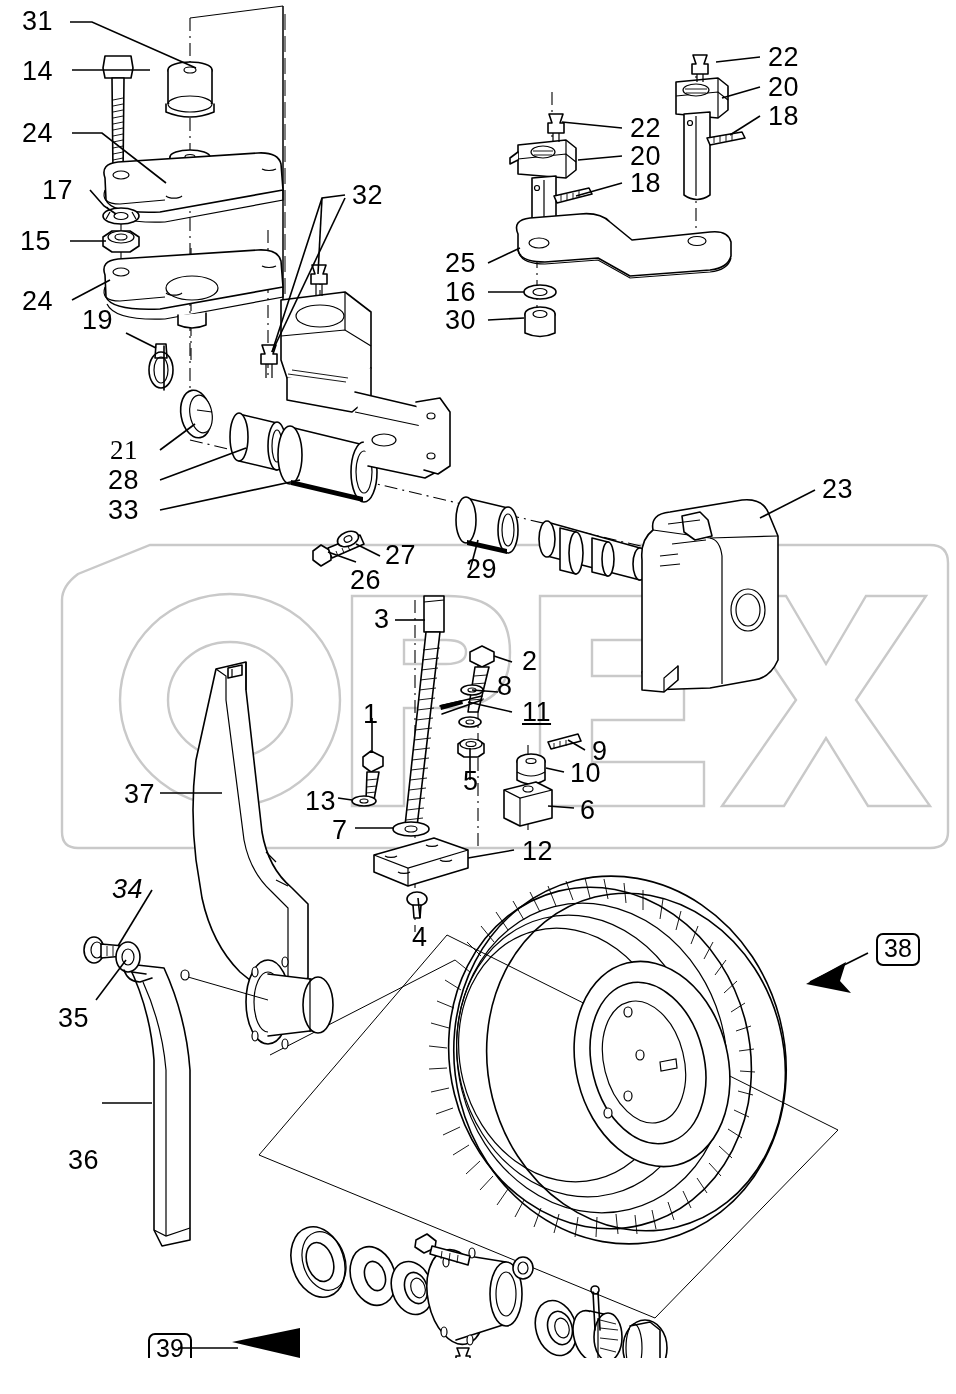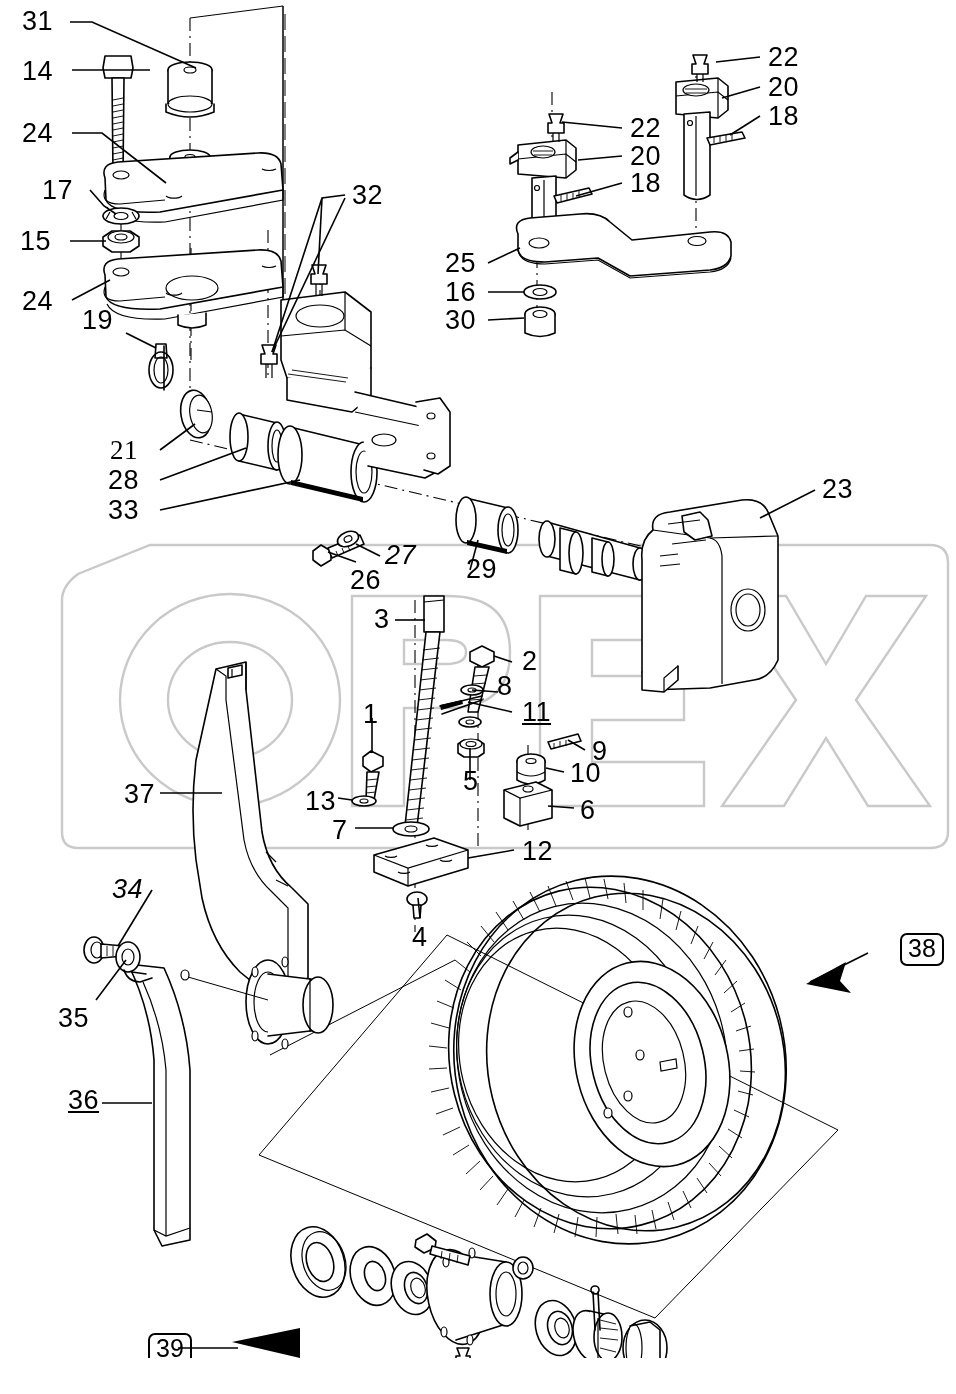--- a/index.html
+++ b/index.html
@@ -602,36 +602,36 @@
 <span class="lbl" style="left:768px;top:44px;">22</span>
 <span class="lbl" style="left:768px;top:74px;">20</span>
 <span class="lbl" style="left:768px;top:103px;">18</span>
 <span class="lbl" style="left:630px;top:115px;">22</span>
 <span class="lbl" style="left:630px;top:143px;">20</span>
 <span class="lbl" style="left:630px;top:170px;">18</span>
 <span class="lbl" style="left:445px;top:250px;">25</span>
 <span class="lbl" style="left:445px;top:279px;">16</span>
 <span class="lbl" style="left:445px;top:307px;">30</span>
 <span class="lbl" style="left:822px;top:476px;">23</span>
-<span class="lbl" style="left:385px;top:542px;font-style:italic;">27</span>
+<span class="lbl" style="left:385px;top:542px;">27</span>
 <span class="lbl" style="left:350px;top:567px;">26</span>
 <span class="lbl" style="left:466px;top:556px;">29</span>
 <span class="lbl" style="left:374px;top:606px;">3</span>
 <span class="lbl" style="left:522px;top:648px;">2</span>
 <span class="lbl" style="left:497px;top:673px;">8</span>
 <span class="lbl" style="left:522px;top:699px;text-decoration:underline;">11</span>
 <span class="lbl" style="left:363px;top:701px;">1</span>
 <span class="lbl" style="left:592px;top:738px;">9</span>
 <span class="lbl" style="left:570px;top:760px;">10</span>
 <span class="lbl" style="left:463px;top:768px;">5</span>
 <span class="lbl" style="left:580px;top:797px;">6</span>
 <span class="lbl" style="left:305px;top:788px;">13</span>
 <span class="lbl" style="left:332px;top:817px;">7</span>
 <span class="lbl" style="left:522px;top:838px;">12</span>
 <span class="lbl" style="left:412px;top:924px;">4</span>
 <span class="lbl" style="left:124px;top:781px;">37</span>
 <span class="lbl" style="left:112px;top:876px;font-style:italic;">34</span>
 <span class="lbl" style="left:58px;top:1005px;text-align:center;">35</span>
-<span class="lbl" style="left:68px;top:1087px;text-decoration:underline;">36</span>
-<span class="boxlbl" style="left:900px;top:933px;">38</span>
+<span class="lbl" style="left:68px;top:1147px;">36</span>
+<span class="boxlbl" style="left:876px;top:933px;">38</span>
 <span class="boxlbl" style="left:148px;top:1333px;">39</span>
 
 </div>
 
 </body></html>

